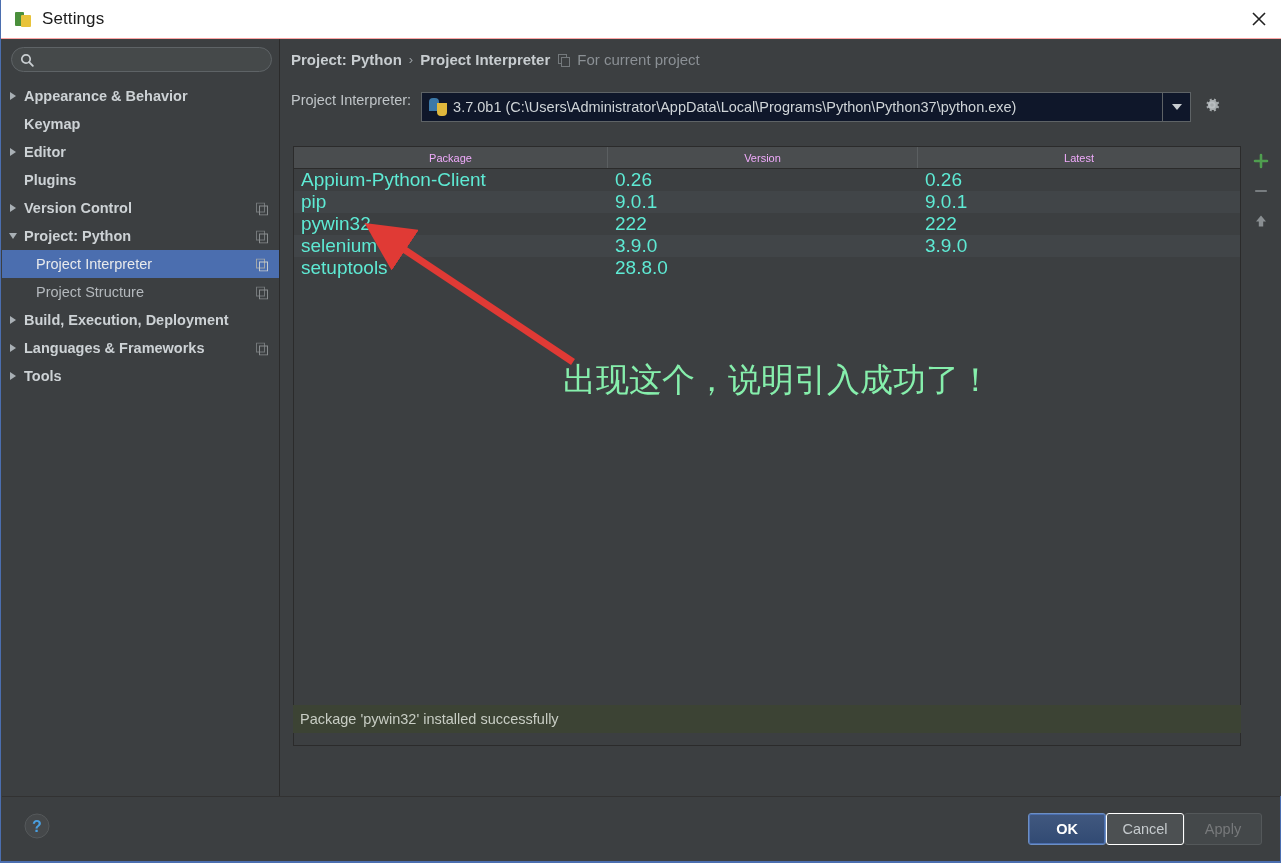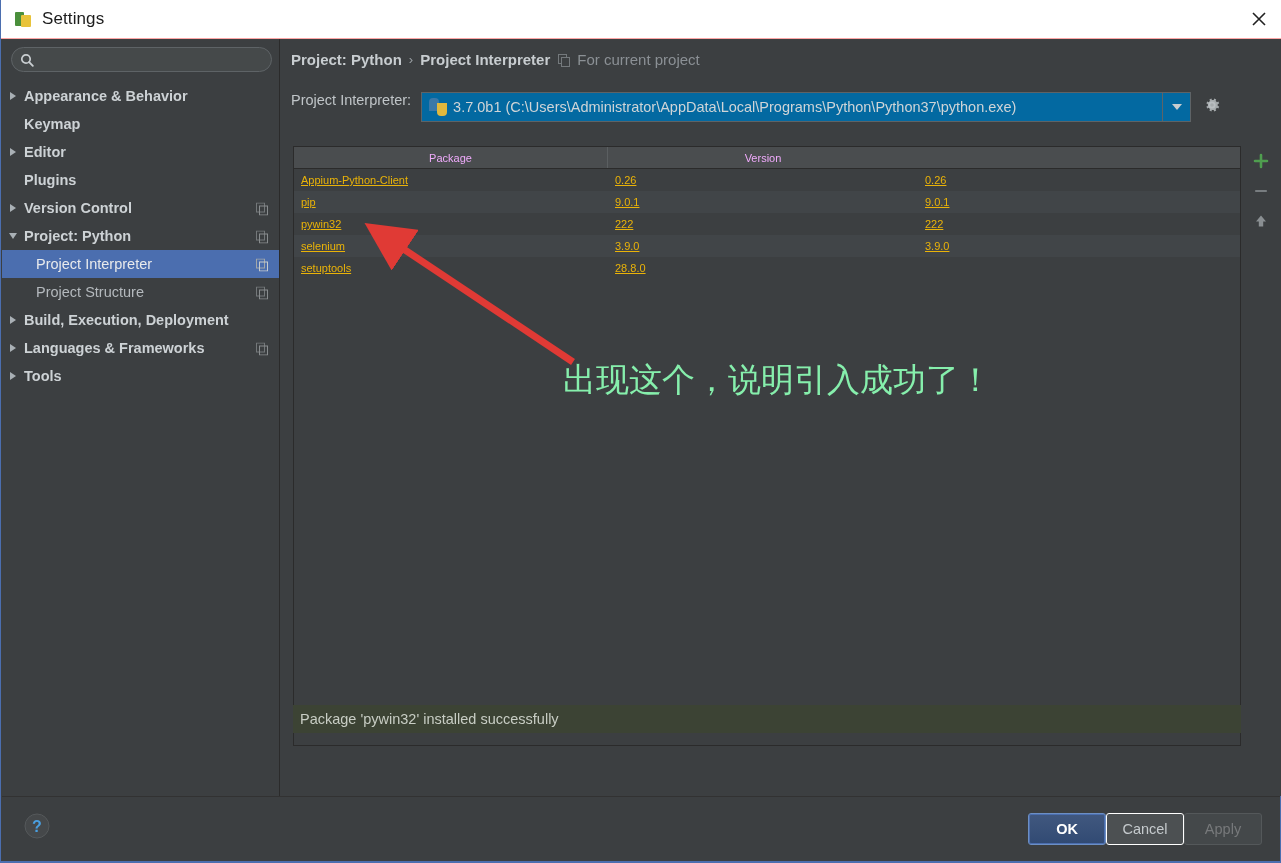--- a/index.html
+++ b/index.html
@@ -129,21 +129,21 @@
   .bc-muted { color: #8b9095; }
 
   .interp-row {
     position: absolute; left: 10px; top: 53px;
     display: flex; align-items: flex-start;
   }
   .interp-label { font-size: 14.5px; color: #c0c5c8; }
   .combo {
     margin-left: 10px;
     width: 770px; height: 30px;
-    background: #0369a1;
+    background: #0f172a;
     border: 1px solid #5e6366;
     display: flex; align-items: center;
     cursor: pointer;
   }
   .py-ico { width: 18px; height: 18px; margin: 0 6px 0 7px; position: relative; flex: none; }
   .py-ico .pb {
     position:absolute; left:0; top:0; width: 10px; height: 13px;
     background: #3b78a8; border-radius: 4px 4px 0 0;
   }
   .py-ico .py {
@@ -192,23 +192,23 @@
   }
   .th:last-child { border-right: none; }
   .col-pkg { width: 314px; }
   .col-ver { width: 310px; }
   .col-lat { width: 322px; }
   .trow {
     display: flex; height: 22px; align-items: center;
   }
   .trow.odd { background: #414548; }
   .td {
-    font-size: 11px; color: #eab308;
+    font-size: 19px; color: #5eead4;
     padding-left: 7px; white-space: nowrap;
-    display: flex; align-items: center; text-decoration: underline;
+    display: flex; align-items: center;
   }
   .upd-arrow { margin-right: 7px; display: block; }
 
   .side-tools {
     position: absolute; left: 962px; top: 107px;
     width: 36px; height: 110px;
     display: flex; flex-direction: column; align-items: center;
   }
   .tool-btn {
     width: 30px; height: 30px;
@@ -414,20 +414,21 @@
           <path fill="#b9bec1" d="M10 6.4a3.6 3.6 0 1 0 0 7.2 3.6 3.6 0 0 0 0-7.2zm0 5.4a1.8 1.8 0 1 1 0-3.6 1.8 1.8 0 0 1 0 3.6z"></path>
           <path fill="#b9bec1" d="M17.2 11.4l-1.5-.5a5.9 5.9 0 0 0 0-1.8l1.5-.5-.8-2-1.5.6a5.9 5.9 0 0 0-1.3-1.3l.6-1.5-2-.8-.5 1.5a5.9 5.9 0 0 0-1.8 0L9.4 3.6l-2 .8.6 1.5a5.9 5.9 0 0 0-1.3 1.3l-1.5-.6-.8 2 1.5.5a5.9 5.9 0 0 0 0 1.8l-1.5.5.8 2 1.5-.6a5.9 5.9 0 0 0 1.3 1.3l-.6 1.5 2 .8.5-1.5a5.9 5.9 0 0 0 1.8 0l.5 1.5 2-.8-.6-1.5a5.9 5.9 0 0 0 1.3-1.3l1.5.6.8-2z" opacity=".85"></path>
         </svg>
       </div>
     </div>
 
     <div class="table-area">
       <div class="thead" id="thead">
           <div class="th col-pkg">Package</div>
           <div class="th col-ver">Version</div>
+          <div class="th col-lat">Latest</div>
         </div>
       <div id="tbody">
           <div class="trow">
             <div class="td col-pkg">Appium-Python-Client</div>
             <div class="td col-ver">0.26</div>
             <div class="td col-lat">
               <span>0.26</span>
             </div>
           </div>
           <div class="trow odd">

